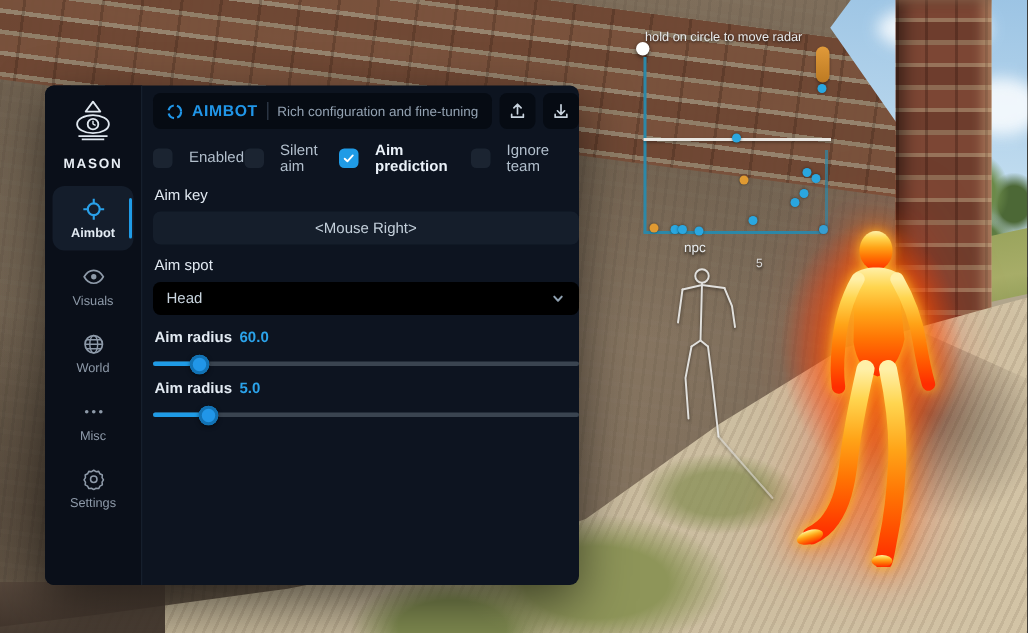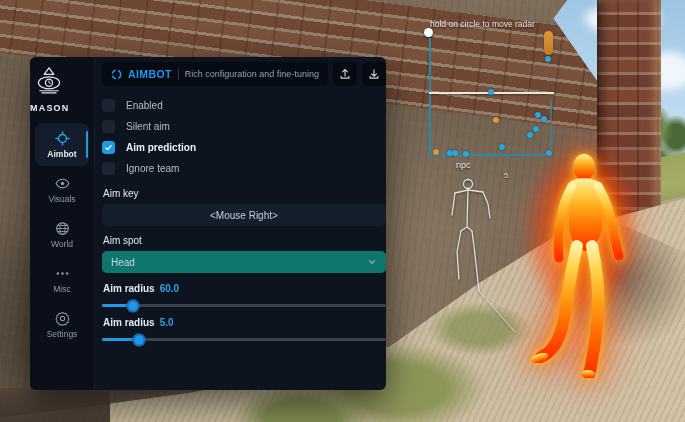--- a/index.html
+++ b/index.html
@@ -84,21 +84,21 @@
 
   .player-aura{position:absolute;left:500px;top:120px;width:180px;height:280px;z-index:2;
     background:radial-gradient(closest-side at 45% 40%, rgba(255,70,0,.55), rgba(255,60,0,.25) 55%, transparent 75%);}
   #player{left:528px;top:146px;width:112px;height:232px;z-index:3;}
   #player svg{filter:drop-shadow(0 0 4px rgba(255,190,40,.95)) drop-shadow(0 0 10px rgba(255,110,0,.85)) drop-shadow(0 0 22px rgba(255,40,0,.6));}
 
   
   #win{position:absolute;left:30px;top:57px;width:356px;height:333px;z-index:5;display:flex;
     background:#0d1420;border-radius:6px;box-shadow:0 12px 34px rgba(0,0,0,.55);color:#dbe4ee;}
   #sidebar{width:64px;flex:none;background:#0a0f19;border-right:1px solid #161f2c;
-    border-radius:6px 0 0 6px;display:flex;flex-direction:column;align-items:flex-start;padding-top:9px;}
+    border-radius:6px 0 0 6px;display:flex;flex-direction:column;align-items:center;padding-top:9px;}
   .brand-logo{color:#dfe7ef;}
   .brand-name{font-size:9px;font-weight:700;letter-spacing:1.2px;color:#e8eef5;margin-top:3px;}
   #nav{margin-top:10px;display:flex;flex-direction:column;gap:2px;width:100%;align-items:center;}
   .nav-item{position:relative;width:54px;height:43px;display:flex;flex-direction:column;
     align-items:center;justify-content:center;gap:3px;border-radius:8px;cursor:pointer;color:#8e9aa9;}
   .nav-item .nav-icon{width:15px;height:15px;display:block;}
   .nav-item .nav-icon svg{width:100%;height:100%;display:block;}
   .nav-label{font-size:8.5px;color:#8e9aa9;}
   .nav-item.active{background:#141d2b;color:#2aa0e8;}
   .nav-item.active .nav-label{color:#e4ecf4;font-weight:600;}
@@ -110,33 +110,33 @@
   .hdr-bar{flex:1;height:24px;background:#060b13;border-radius:5px;display:flex;align-items:center;
     gap:6px;padding:0 9px;min-width:0;}
   .hdr-circle{width:11px;height:11px;flex:none;color:#2196e8;}
   .hdr-title{font-size:10.5px;font-weight:800;letter-spacing:.4px;color:#2196e8;}
   .hdr-div{width:1px;height:12px;background:#2a3442;flex:none;}
   .hdr-sub{font-size:9px;color:#93a2b2;white-space:nowrap;overflow:hidden;text-align:right;}
   .icon-btn{width:24px;height:24px;flex:none;background:#060b13;border-radius:5px;display:flex;
     align-items:center;justify-content:center;color:#c8d3de;cursor:pointer;}
   .icon-btn svg{width:12px;height:12px;}
 
-  #cb-list{margin-top:9px;display:flex;flex-direction:column;}
+  #cb-list{margin-top:9px;display:flex;flex-direction:row;}
   .cb-row{display:flex;align-items:center;gap:11px;height:21px;cursor:pointer;}
   .cb-box{width:13px;height:13px;border-radius:3.5px;background:#1b2431;flex:none;display:flex;
     align-items:center;justify-content:center;}
   .cb-box.checked{background:#1f9be6;}
   .cb-box svg{width:9px;height:9px;}
   .cb-label{font-size:10px;color:#b2bfcc;}
   .cb-label.checked{color:#eaf1f8;font-weight:700;}
 
   .sec-label{font-size:10px;font-weight:400;color:#e2eaf2;margin:9px 0 5px 1px;}
   .key-btn{height:22px;background:#151e2b;border-radius:5px;display:flex;align-items:center;
     justify-content:center;font-size:10px;color:#c3cfda;cursor:pointer;}
-  .select{height:22px;background:#0f766e;border-radius:5px;display:flex;align-items:center;
+  .select{height:22px;background:#000000;border-radius:5px;display:flex;align-items:center;
     padding:0 9px;font-size:10px;color:#c9d5df;cursor:pointer;}
   .select .sel-val{flex:1;}
   .select svg{width:10px;height:10px;color:#8fa0b0;}
 
   .slider-group{margin-top:10px;}
   .slider-head{display:flex;gap:5px;font-size:10px;margin-left:1px;}
   .s-label{font-weight:700;color:#e2eaf2;}
   .s-value{color:#2ba3ea;font-weight:700;}
   .slider-track{position:relative;height:3px;background:#3a4450;border-radius:2px;margin-top:10px;cursor:pointer;}
   .slider-fill{position:absolute;left:0;top:0;bottom:0;background:#1f9be6;border-radius:2px;}

